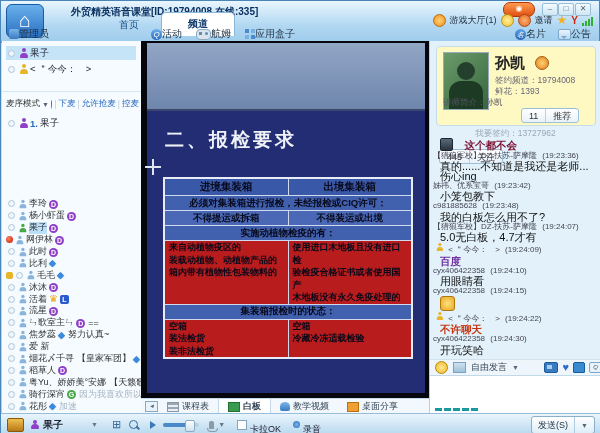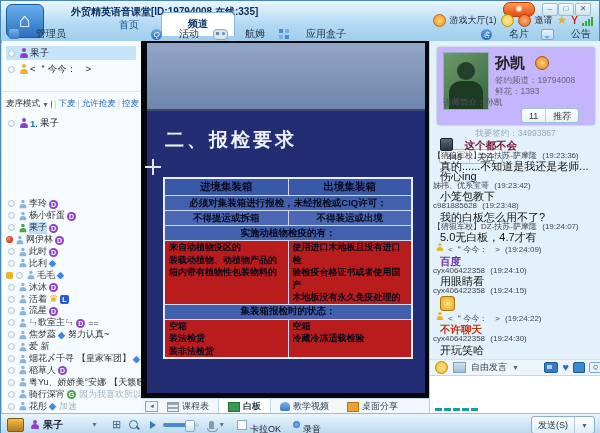--- a/index.html
+++ b/index.html
@@ -17,21 +17,21 @@
   .ic-smile-y{width:11px;height:11px;border-radius:50%;background:radial-gradient(#fff0a0,#f0c030);border:1px solid #c09010;}
   .ic-invite{width:11px;height:11px;border-radius:50%;background:radial-gradient(#ffb070,#e06820);border:1px solid #b04810;}
   .ic-star{color:#f0b020;font-size:12px;line-height:11px;}
   .ic-ylogo{color:#d02810;font-weight:bold;font-size:10px;}
   .bars{display:inline-flex;align-items:flex-end;gap:1px;height:10px;}
   .bars i{width:2px;background:#30b030;display:inline-block;}
   
   .tab{position:absolute;font-size:10px;color:#1a5088;text-align:center;}
   .tab-home{left:98px;top:15px;width:60px;height:18px;line-height:18px;}
   .tab-channel{left:160px;top:11px;width:72px;height:23px;line-height:22px;background:#fff;border:1px solid #8ab8d8;border-bottom:none;border-radius:5px 5px 0 0;font-weight:bold;color:#123c6e;}
-  .toolbar-item{display:inline-flex;align-items:center;gap:17px;font-size:10px;color:#234;}
+  .toolbar-item{display:inline-flex;align-items:center;gap:0;font-size:10px;color:#234;}
   .tb-admin{position:absolute;left:8px;top:26px;}
   .tb-center{position:absolute;left:150px;top:26px;display:flex;gap:14px;}
   .tb-right{position:absolute;right:8px;top:26px;display:flex;gap:12px;}
   .ic-person-blue{width:10px;height:10px;border-radius:2px;background:linear-gradient(#7ab4e8,#3a7ac0);}
   .ic-activity{width:11px;height:11px;border-radius:50%;background:linear-gradient(#6ab0ec,#2a6ac0);color:#fff;font-size:8px;line-height:11px;text-align:center;}
   .ic-gamepad{width:13px;height:9px;border-radius:4px;background:#d8e4ee;border:1px solid #8aa8c0;position:relative;}
   .ic-gamepad::before{content:"";position:absolute;left:2px;top:2px;width:3px;height:3px;background:#6a8aa8;}
   .ic-gamepad::after{content:"";position:absolute;right:2px;top:2px;width:3px;height:3px;border-radius:50%;background:#6a8aa8;}
   .ic-grid{width:10px;height:10px;background:
     linear-gradient(#4a8ad0,#4a8ad0) 0 0/4px 4px no-repeat,
@@ -91,21 +91,21 @@
   .tabbar{position:absolute;left:140px;top:397px;width:288px;height:15px;background:#f2f8fd;border-top:1px solid #c4daea;display:flex;align-items:center;font-size:9px;color:#345;}
   .tbt{display:flex;align-items:center;gap:3px;padding:0 9px;height:15px;}
   .tbt.active{background:#fff;border-left:1px solid #c4daea;border-right:1px solid #c4daea;font-weight:bold;}
   .ic-collapse{width:11px;height:9px;border:1px solid #8aa8c0;background:#e8f2fa;color:#567;font-size:7px;line-height:8px;text-align:center;margin-left:4px;}
   .ic-sched{width:10px;height:8px;background:repeating-linear-gradient(#9aa8b4 0 2px,#e8eef4 2px 4px);border:1px solid #8898a4;}
   .ic-board{width:10px;height:8px;background:#3a9a50;border:1px solid #207030;}
   .ic-video{width:10px;height:9px;border-radius:50% 50% 2px 2px;background:linear-gradient(#7ab4e8,#3a7ac0);}
   .ic-share{width:10px;height:8px;background:#f0a030;border:1px solid #b87010;}
   
   .right-panel{position:absolute;left:428px;top:40px;width:171px;height:372px;background:#e2f1fa;border-left:1px solid #aecfe6;}
-  .card{position:absolute;left:6px;top:5px;width:158px;height:78px;background:#c4b5fd;border:1px solid #c8dce8;border-radius:4px;}
+  .card{position:absolute;left:6px;top:5px;width:158px;height:78px;background:#fef9c3;border:1px solid #c8dce8;border-radius:4px;}
   .avatar{position:absolute;left:6px;top:5px;width:44px;height:56px;background:linear-gradient(135deg,#6a9a6a,#38663e);border:1px solid #9ab;overflow:hidden;}
   .avatar::before{content:"";position:absolute;left:13px;top:9px;width:18px;height:18px;border-radius:50%;background:#24402c;}
   .avatar::after{content:"";position:absolute;left:5px;top:28px;width:34px;height:28px;border-radius:12px 12px 0 0;background:#1d3a24;}
   .t-name{position:absolute;left:58px;top:7px;font-size:15px;font-weight:bold;color:#222;}
   .ic-teacher{position:absolute;left:98px;top:9px;width:12px;height:12px;border-radius:50%;background:radial-gradient(#ffd070,#e08020);border:1px solid #a85808;}
   .t-line{position:absolute;left:58px;font-size:8.5px;color:#667;white-space:nowrap;}
   .t-intro{position:absolute;left:6px;top:50px;font-size:8.5px;color:#556;}
   .pillbtn{position:absolute;top:61px;height:13px;display:flex;border:1px solid #9cc0d8;border-radius:3px;background:linear-gradient(#fff,#e8f2fa);font-size:9px;color:#333;align-items:center;}
   .pillbtn span{padding:0 7px;line-height:12px;}
   .pillbtn .sep{width:1px;height:13px;background:#b8d2e4;padding:0;}
@@ -483,21 +483,21 @@
         <span>445</span>
           <span class="sep"></span>
           <span>关注</span>
       </div>
       <div class="pillbtn" style="left:84px;">
         <span>11</span>
           <span class="sep"></span>
           <span>推荐</span>
       </div>
     </div>
-    <div class="signup">我要签约：34993867</div>
+    <div class="signup">我要签约：13727962</div>
 
     <div class="chat">
 
     <div class="msg">
           <div class="sender-line">
             
             
             
           </div>
           <div class="body-line">

